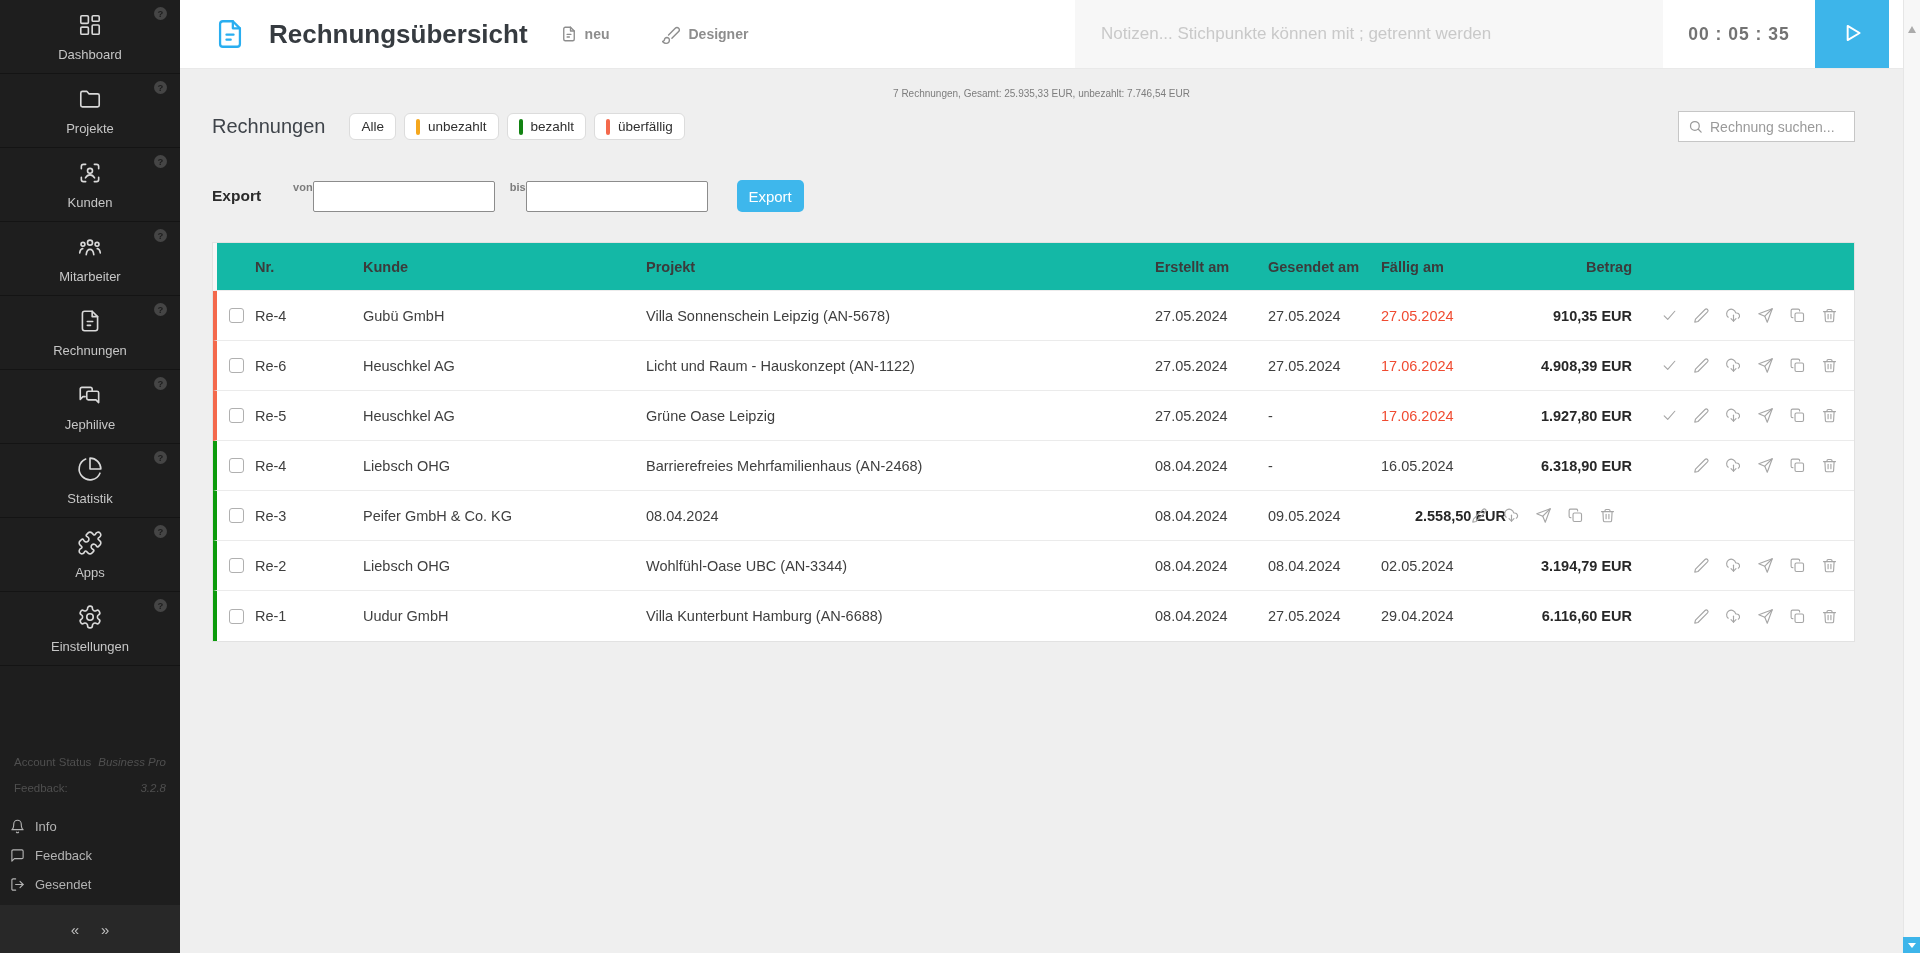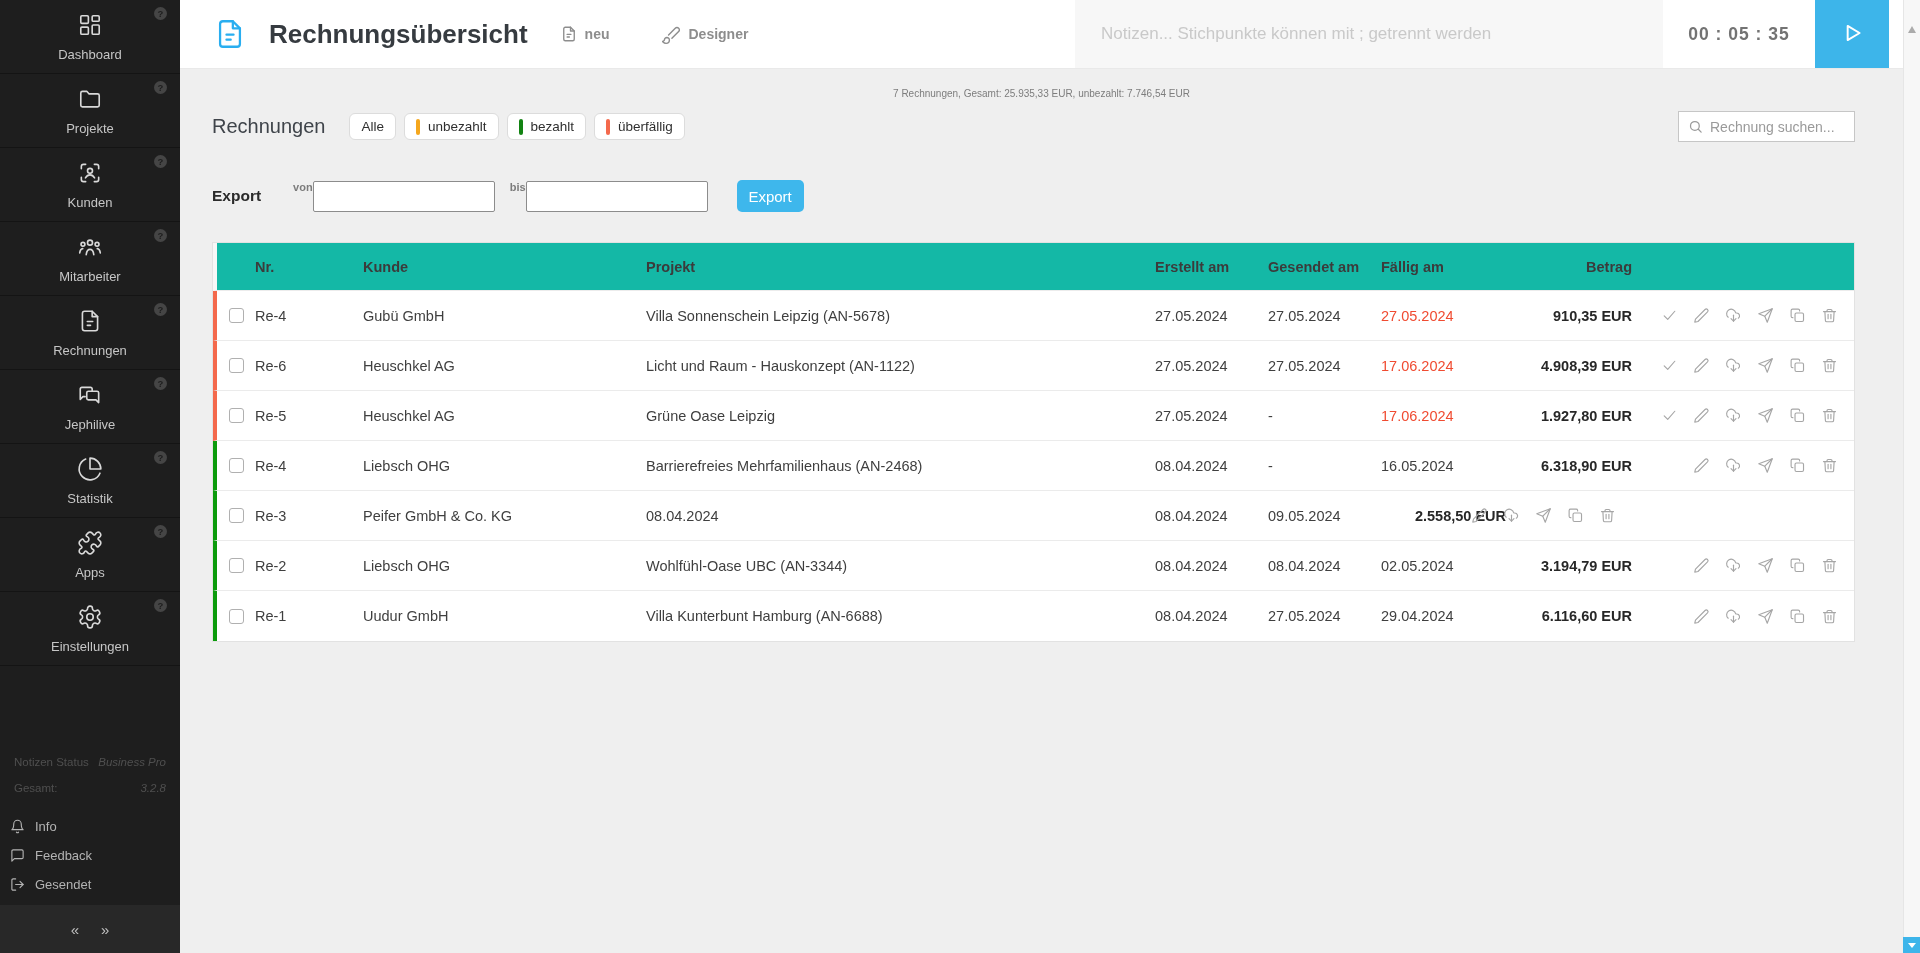--- a/index.html
+++ b/index.html
@@ -203,25 +203,25 @@
         <span class="s-icon"><svg viewBox="0 0 24 24" width="26" height="26" fill="none" stroke="currentColor" stroke-width="1.5" stroke-linecap="round" stroke-linejoin="round">
             <path d="M12.22 2h-.44a2 2 0 0 0-2 2v.18a2 2 0 0 1-1 1.73l-.43.25a2 2 0 0 1-2 0l-.15-.08a2 2 0 0 0-2.73.73l-.22.38a2 2 0 0 0 .73 2.73l.15.1a2 2 0 0 1 1 1.72v.51a2 2 0 0 1-1 1.74l-.15.09a2 2 0 0 0-.73 2.73l.22.38a2 2 0 0 0 2.73.73l.15-.08a2 2 0 0 1 2 0l.43.25a2 2 0 0 1 1 1.73V20a2 2 0 0 0 2 2h.44a2 2 0 0 0 2-2v-.18a2 2 0 0 1 1-1.73l.43-.25a2 2 0 0 1 2 0l.15.08a2 2 0 0 0 2.73-.73l.22-.39a2 2 0 0 0-.73-2.73l-.15-.08a2 2 0 0 1-1-1.74v-.5a2 2 0 0 1 1-1.74l.15-.09a2 2 0 0 0 .73-2.73l-.22-.38a2 2 0 0 0-2.73-.73l-.15.08a2 2 0 0 1-2 0l-.43-.25a2 2 0 0 1-1-1.73V4a2 2 0 0 0-2-2z"></path>
             <circle cx="12" cy="12" r="3"></circle>
           </svg></span>
         <span class="s-label">Einstellungen</span>
       </div>
     </div>
 
   <div class="side-stats">
     <div class="srow">
-      <span>Notizen Status</span>
+      <span>Account Status</span>
       <span class="italic">Business Pro</span>
     </div>
     <div class="srow">
-      <span>Gesamt:</span>
+      <span>Feedback:</span>
       <span class="italic">3.2.8</span>
     </div>
   </div>
 
   <div class="side-links">
       <div class="side-link">
         <span class="l-icon"><svg viewBox="0 0 24 24" width="15" height="15" fill="none" stroke="currentColor" stroke-width="1.8" stroke-linecap="round" stroke-linejoin="round">
             <path d="M6 8a6 6 0 0 1 12 0c0 7 3 9 3 9H3s3-2 3-9"></path>
             <path d="M10.3 21a1.94 1.94 0 0 0 3.4 0"></path>
           </svg></span>

